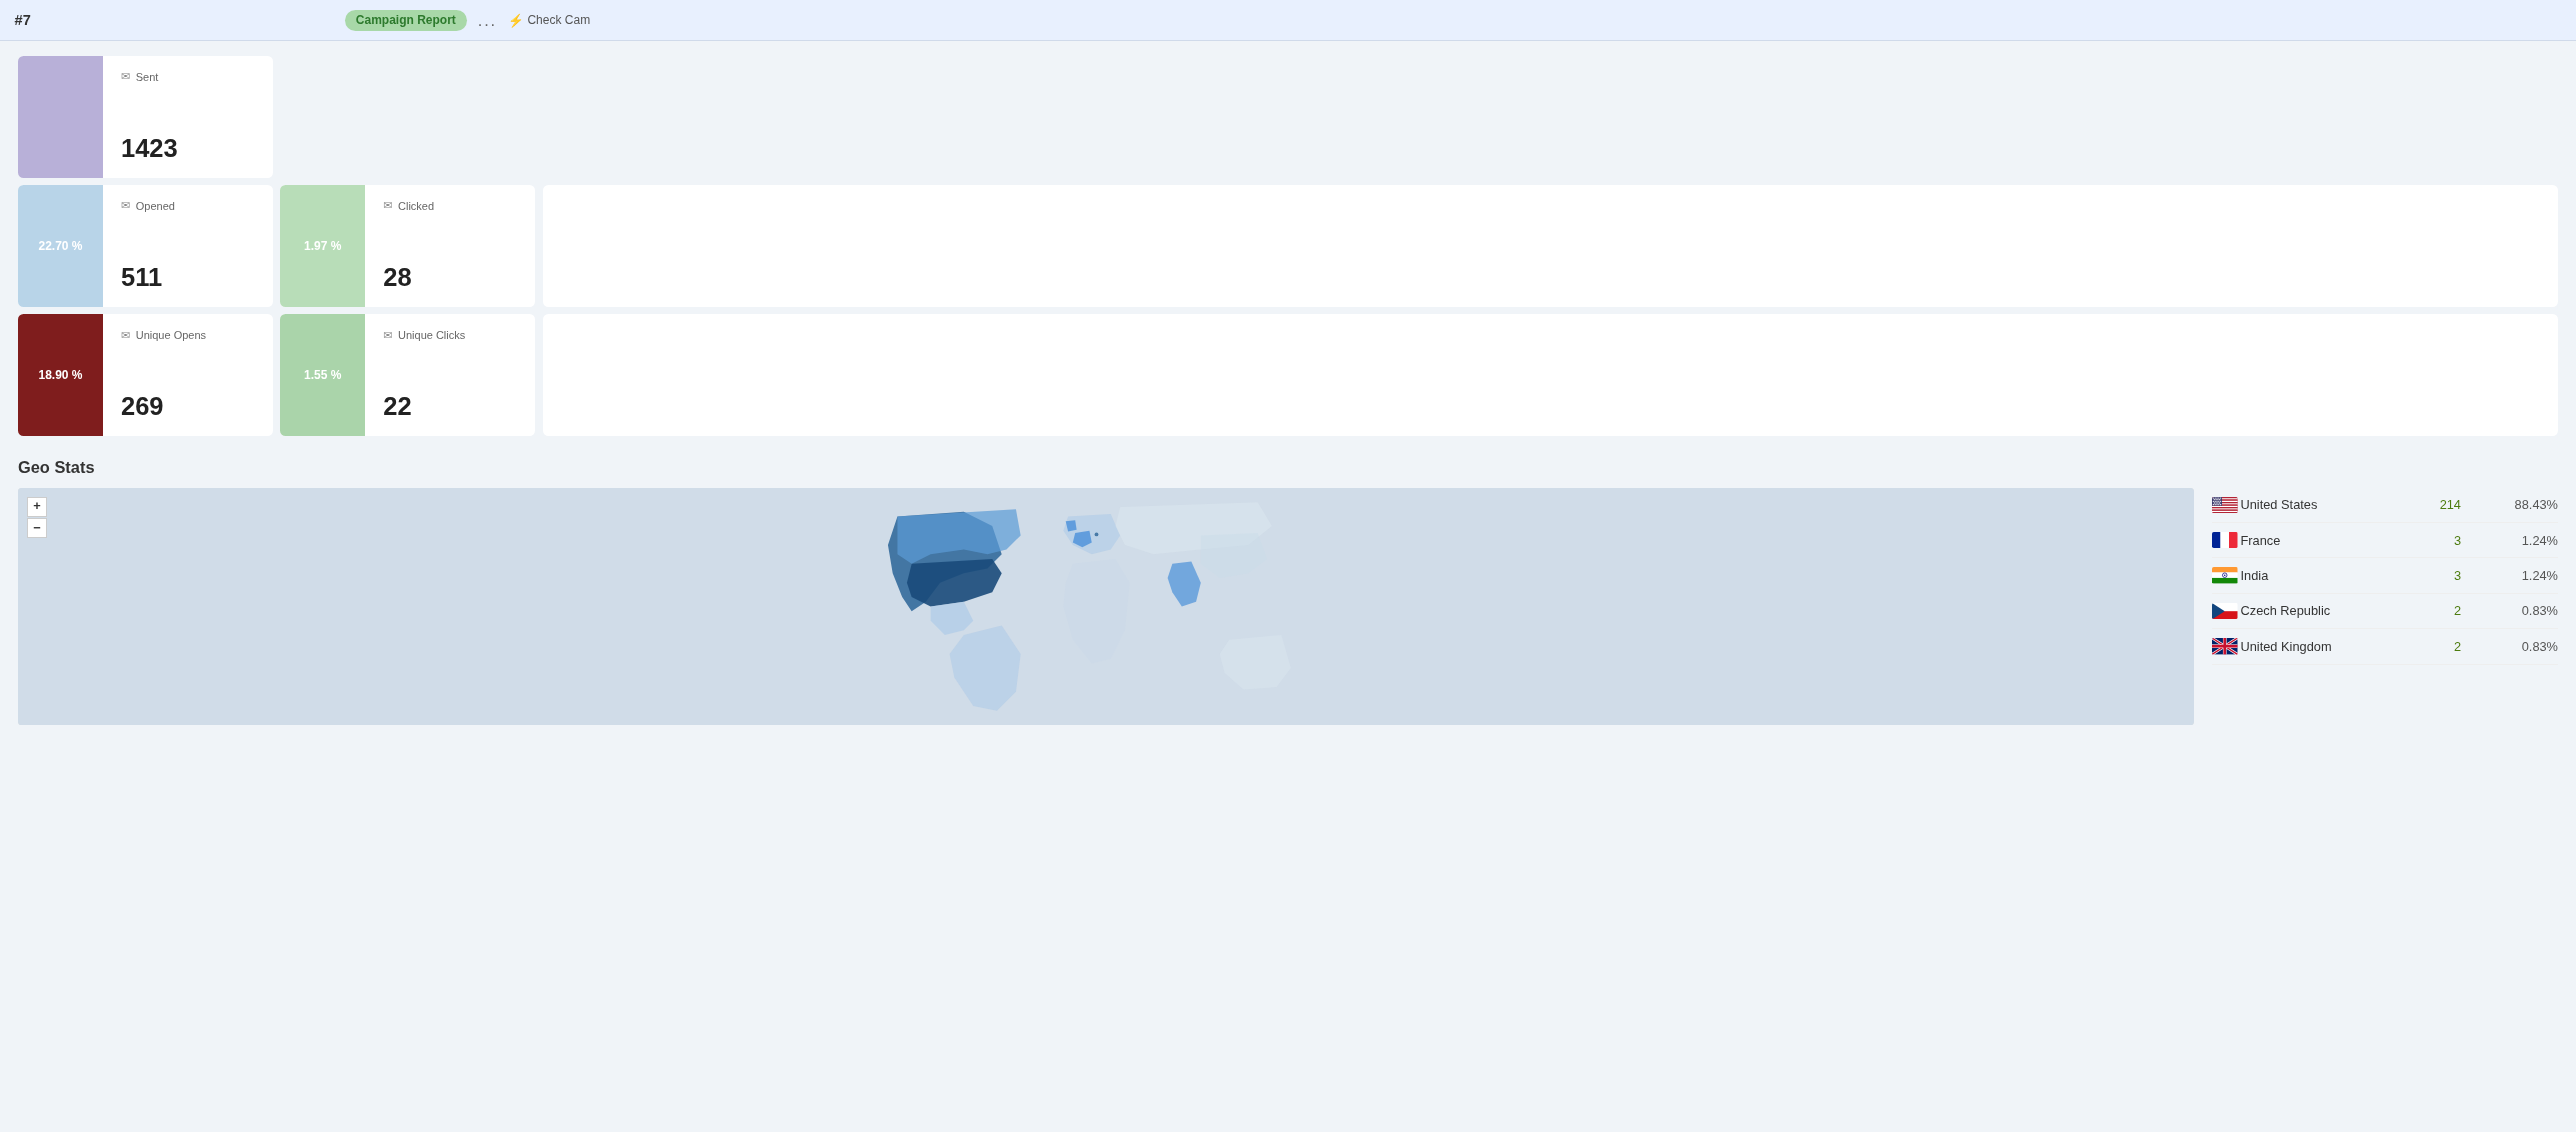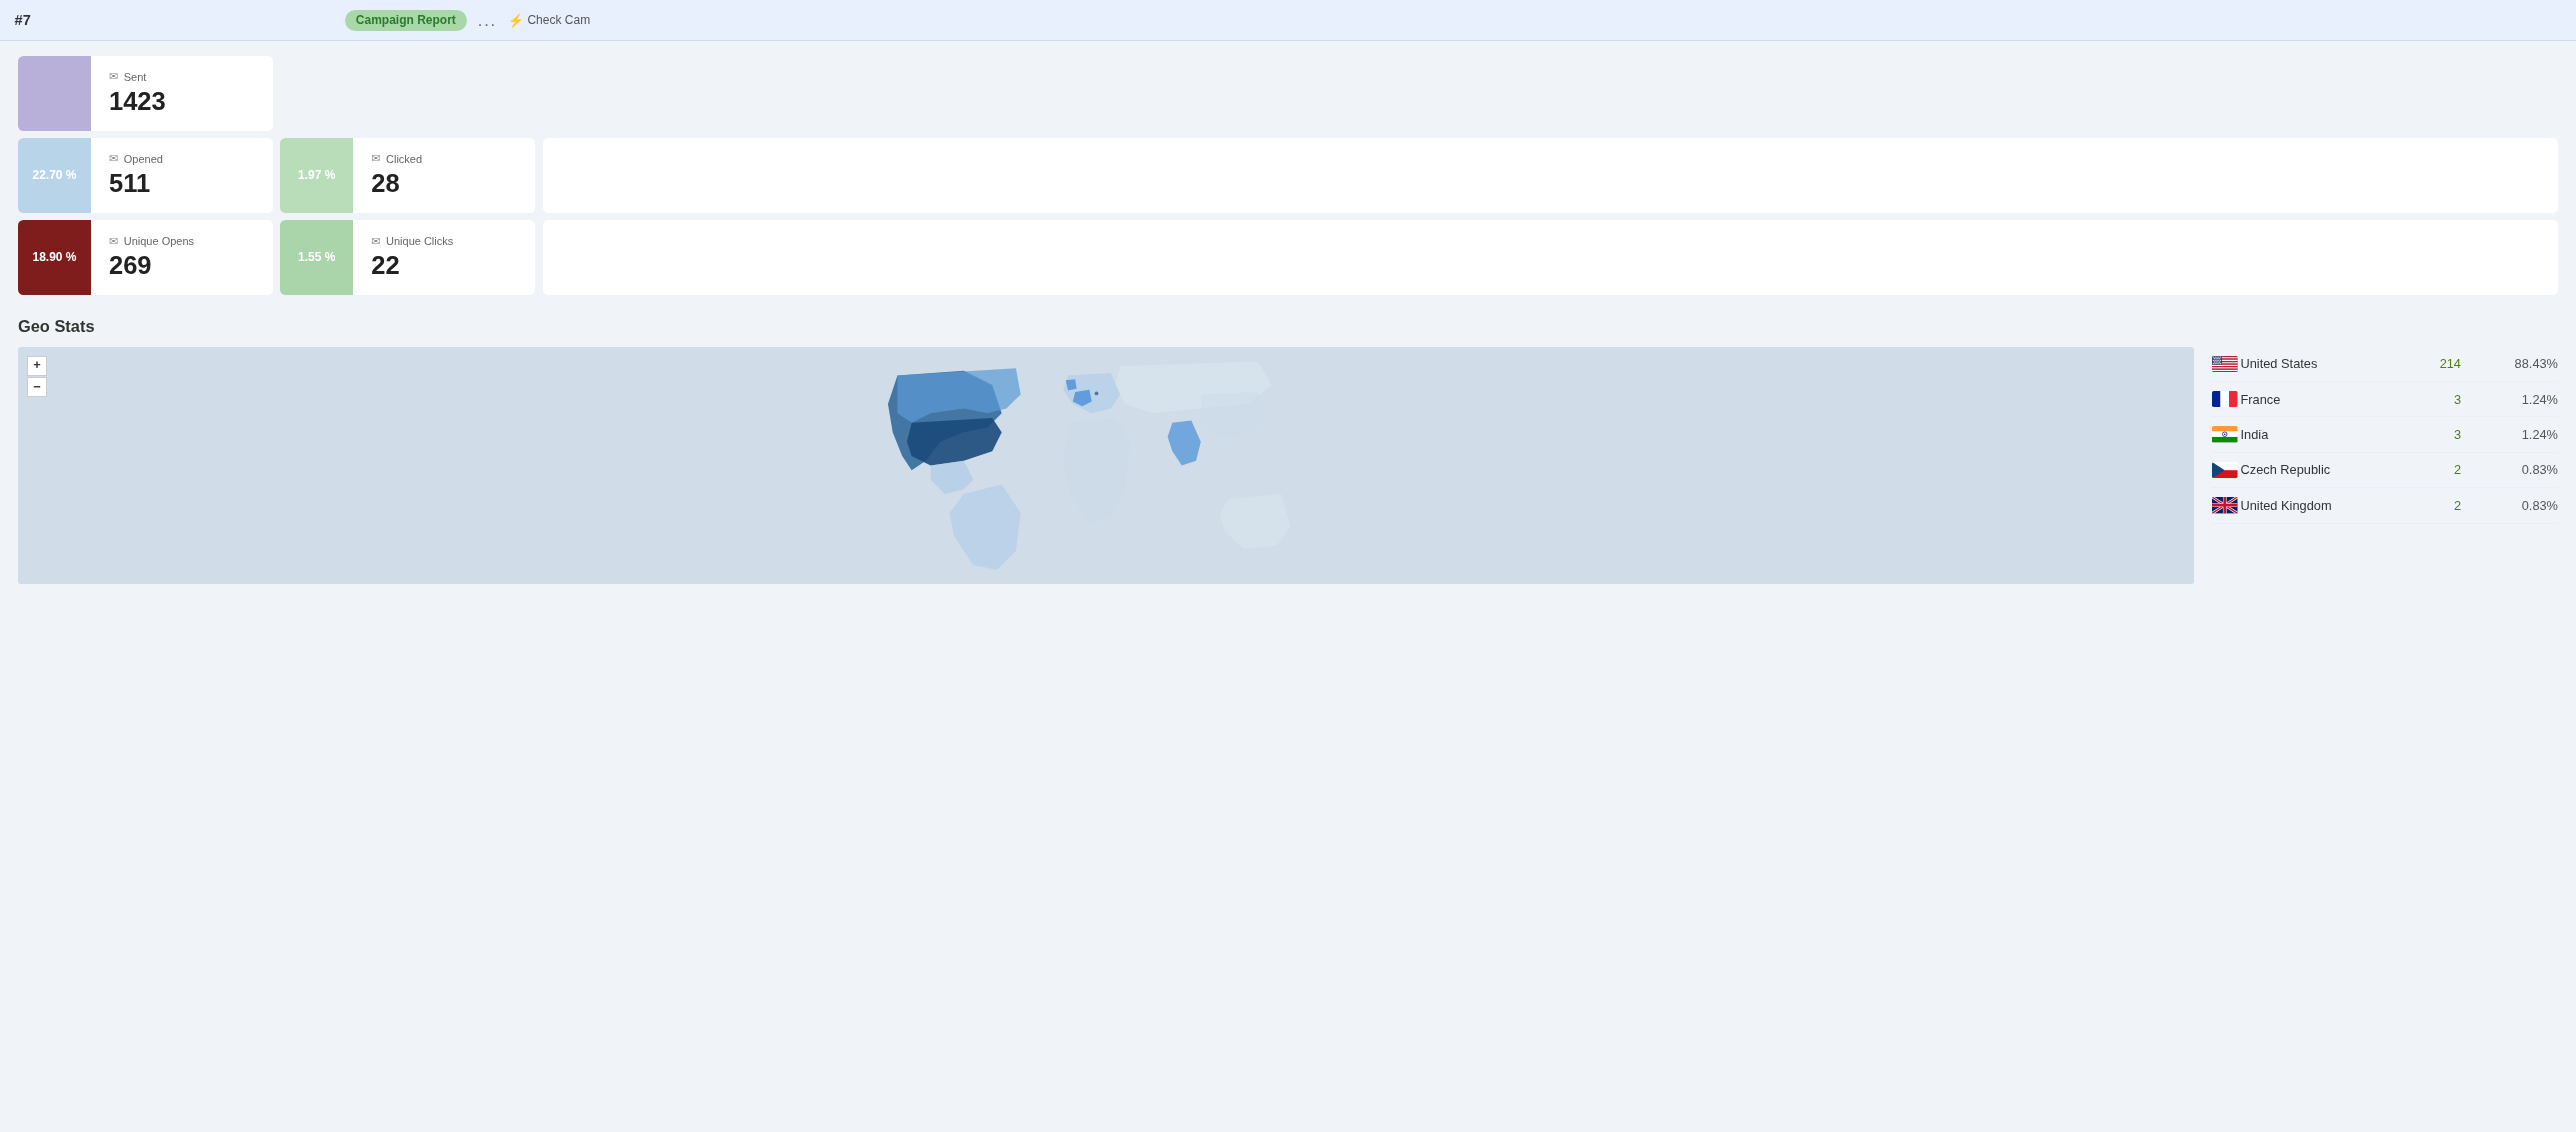--- a/index.html
+++ b/index.html
@@ -77,21 +77,21 @@
     .stat-card {
       background: white;
       border-radius: 5.5px;
       display: flex;
       align-items: stretch;
       overflow: hidden;
       min-width: 255px;
     }
 
     .stat-card-accent {
-      width: 73px;
+      width: 85px;
       display: flex;
       flex-direction: column;
       align-items: center;
       justify-content: center;
       padding: 14.6px 7.3px;
       font-size: 12px;
       font-weight: 600;
       color: white;
     }
 
@@ -119,20 +119,21 @@
 
     .envelope-icon {
       color: #888;
       font-size: 11px;
     }
 
     .stat-value {
       font-size: 25.5px;
       font-weight: 700;
       color: #222;
+      margin-top: 47px;
     }
 
     .empty-card {
       background: white;
       border-radius: 5.5px;
       min-width: 255px;
       flex: 1;
     }
 
     

